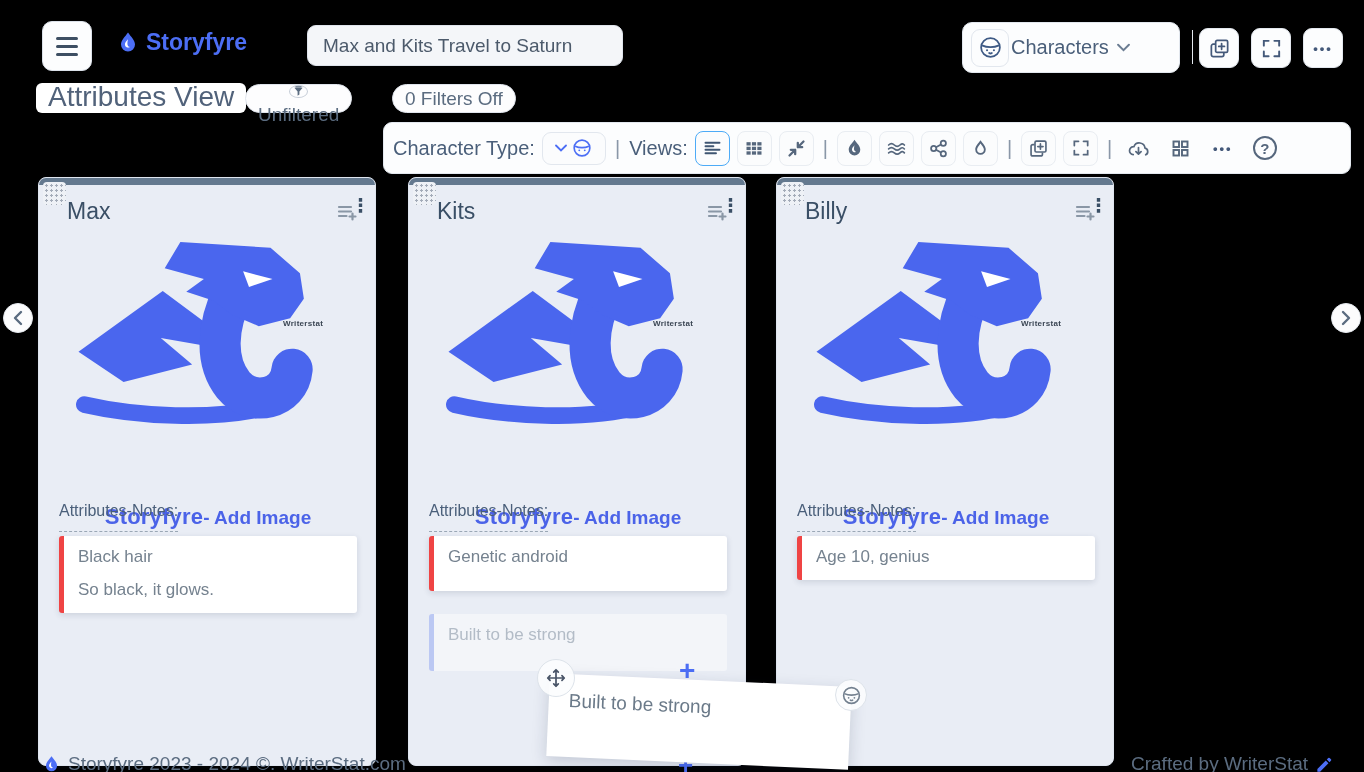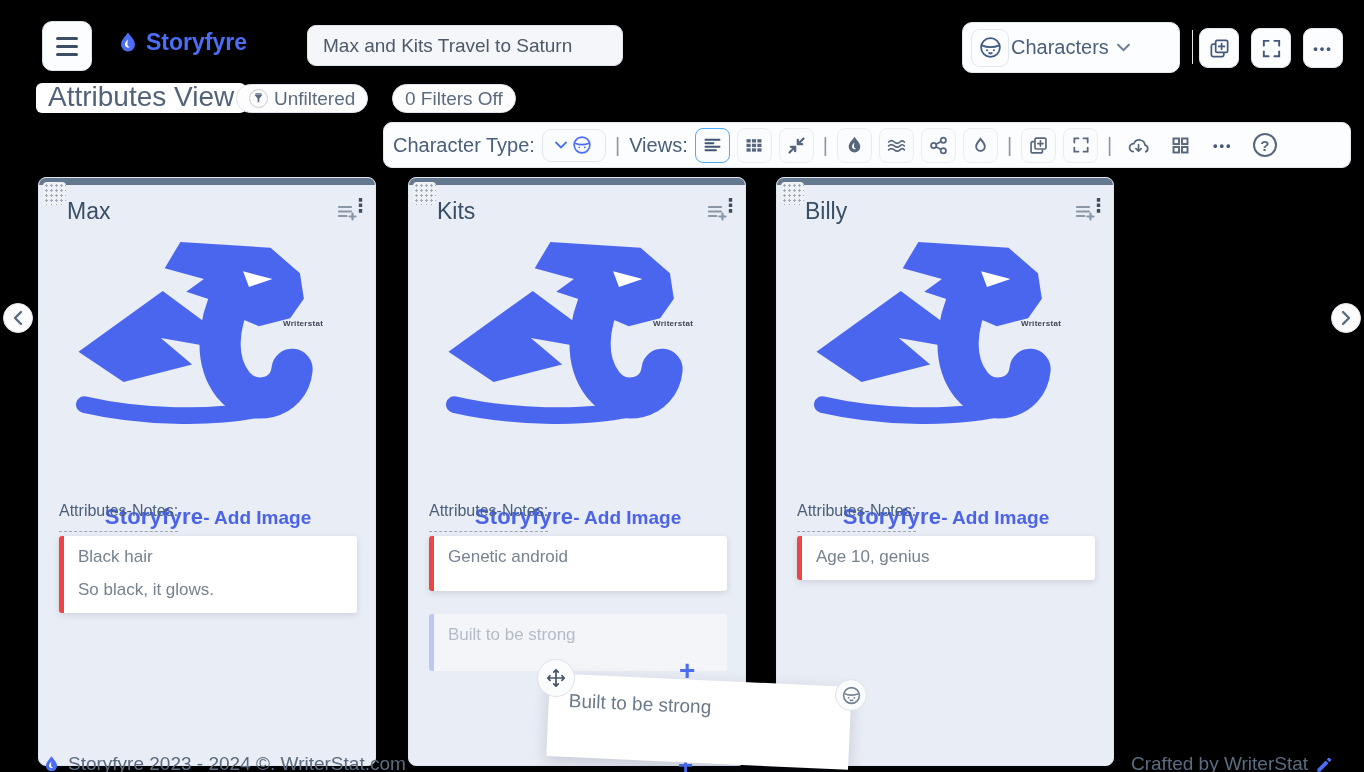--- a/index.html
+++ b/index.html
@@ -16,25 +16,25 @@
   .face-chip { width:38px; height:38px; border:1px solid #e2e7ee; border-radius:9px; background:#fcfdfe; display:flex; align-items:center; justify-content:center; color:#3e5a85; }
   .chars-label { font-size:20px; color:#4a5f7a; }
   .hdr-sep { position:absolute; left:1192px; top:30px; width:1px; height:34px; background:#e3e8ef; }
   .hbtn { position:absolute; top:28px; width:40px; height:40px; border:1px solid #e2e7ee; border-radius:9px; background:#fcfdfe; display:flex; align-items:center; justify-content:center; color:#44597a; cursor:pointer; }
   .hbtn.b1 { left:1199px; } .hbtn.b2 { left:1251px; } .hbtn.b3 { left:1303px; }
   .dots-h { font-size:13px; letter-spacing:2px; color:#44597a; font-weight:700; line-height:1; }
 
   
   .view-pill { position:absolute; left:36px; top:83px; height:30px; background:#ffffff; border-radius:6px; display:flex; align-items:flex-end; padding:0 12px; font-size:28px; color:#51627a; }
   .chip { position:absolute; top:84px; height:29px; border:1px solid #dfe4ec; border-radius:15px; background:#fdfdfe; display:flex; align-items:center; gap:6px; padding:0 12px; font-size:19px; color:#5b6c80; cursor:pointer; }
-  .chip.c1 { left:236px; } .chip.c2 { left:392px; }
+  .chip.c1 { left:245px;flex-direction:column; } .chip.c2 { left:392px; }
   .funnel-circ { width:19px; height:19px; border:1px solid #c6cdd7; border-radius:50%; display:flex; align-items:center; justify-content:center; color:#5b6c80; }
 
   
-  .toolbar { position:absolute; left:383px; top:122px; width:968px; height:46px; border:1px solid #e3e8ef; border-radius:9px; background:#fcfdfe; display:flex; align-items:center; gap:7px; padding:0 9px; }
+  .toolbar { position:absolute; left:383px; top:122px; width:968px; height:52px; border:1px solid #e3e8ef; border-radius:9px; background:#fcfdfe; display:flex; align-items:center; gap:7px; padding:0 9px; }
   .tb-label { font-size:20px; color:#4a5f7a; white-space:nowrap; }
   .type-pill { width:64px; height:33px; border:1px solid #e2e7ee; border-radius:9px; background:#fbfcfd; display:flex; align-items:center; justify-content:center; gap:5px; color:#4c6ef5; cursor:pointer; }
   .pipe { color:#8a97a8; font-size:20px; padding:0 2px; }
   .tbtn { width:35px; height:35px; border:1px solid #e9edf2; border-radius:8px; background:#fbfcfd; display:flex; align-items:center; justify-content:center; color:#56677d; cursor:pointer; flex:0 0 auto; }
   .tbtn.active { border:1.5px solid #4dabf7; color:#3f5572; }
 
   
   .card { position:absolute; top:177px; width:338px; height:589px; background:#e9edf5; border:1px solid #dfe5ef; border-radius:8px; box-shadow:0 1px 4px rgba(40,55,90,.10); }
   .card.k0 { left:38px; } .card.k1 { left:408px; } .card.k2 { left:776px; }
   .card-bar { height:7px; background:#64798f; border-radius:7px 7px 0 0; }

